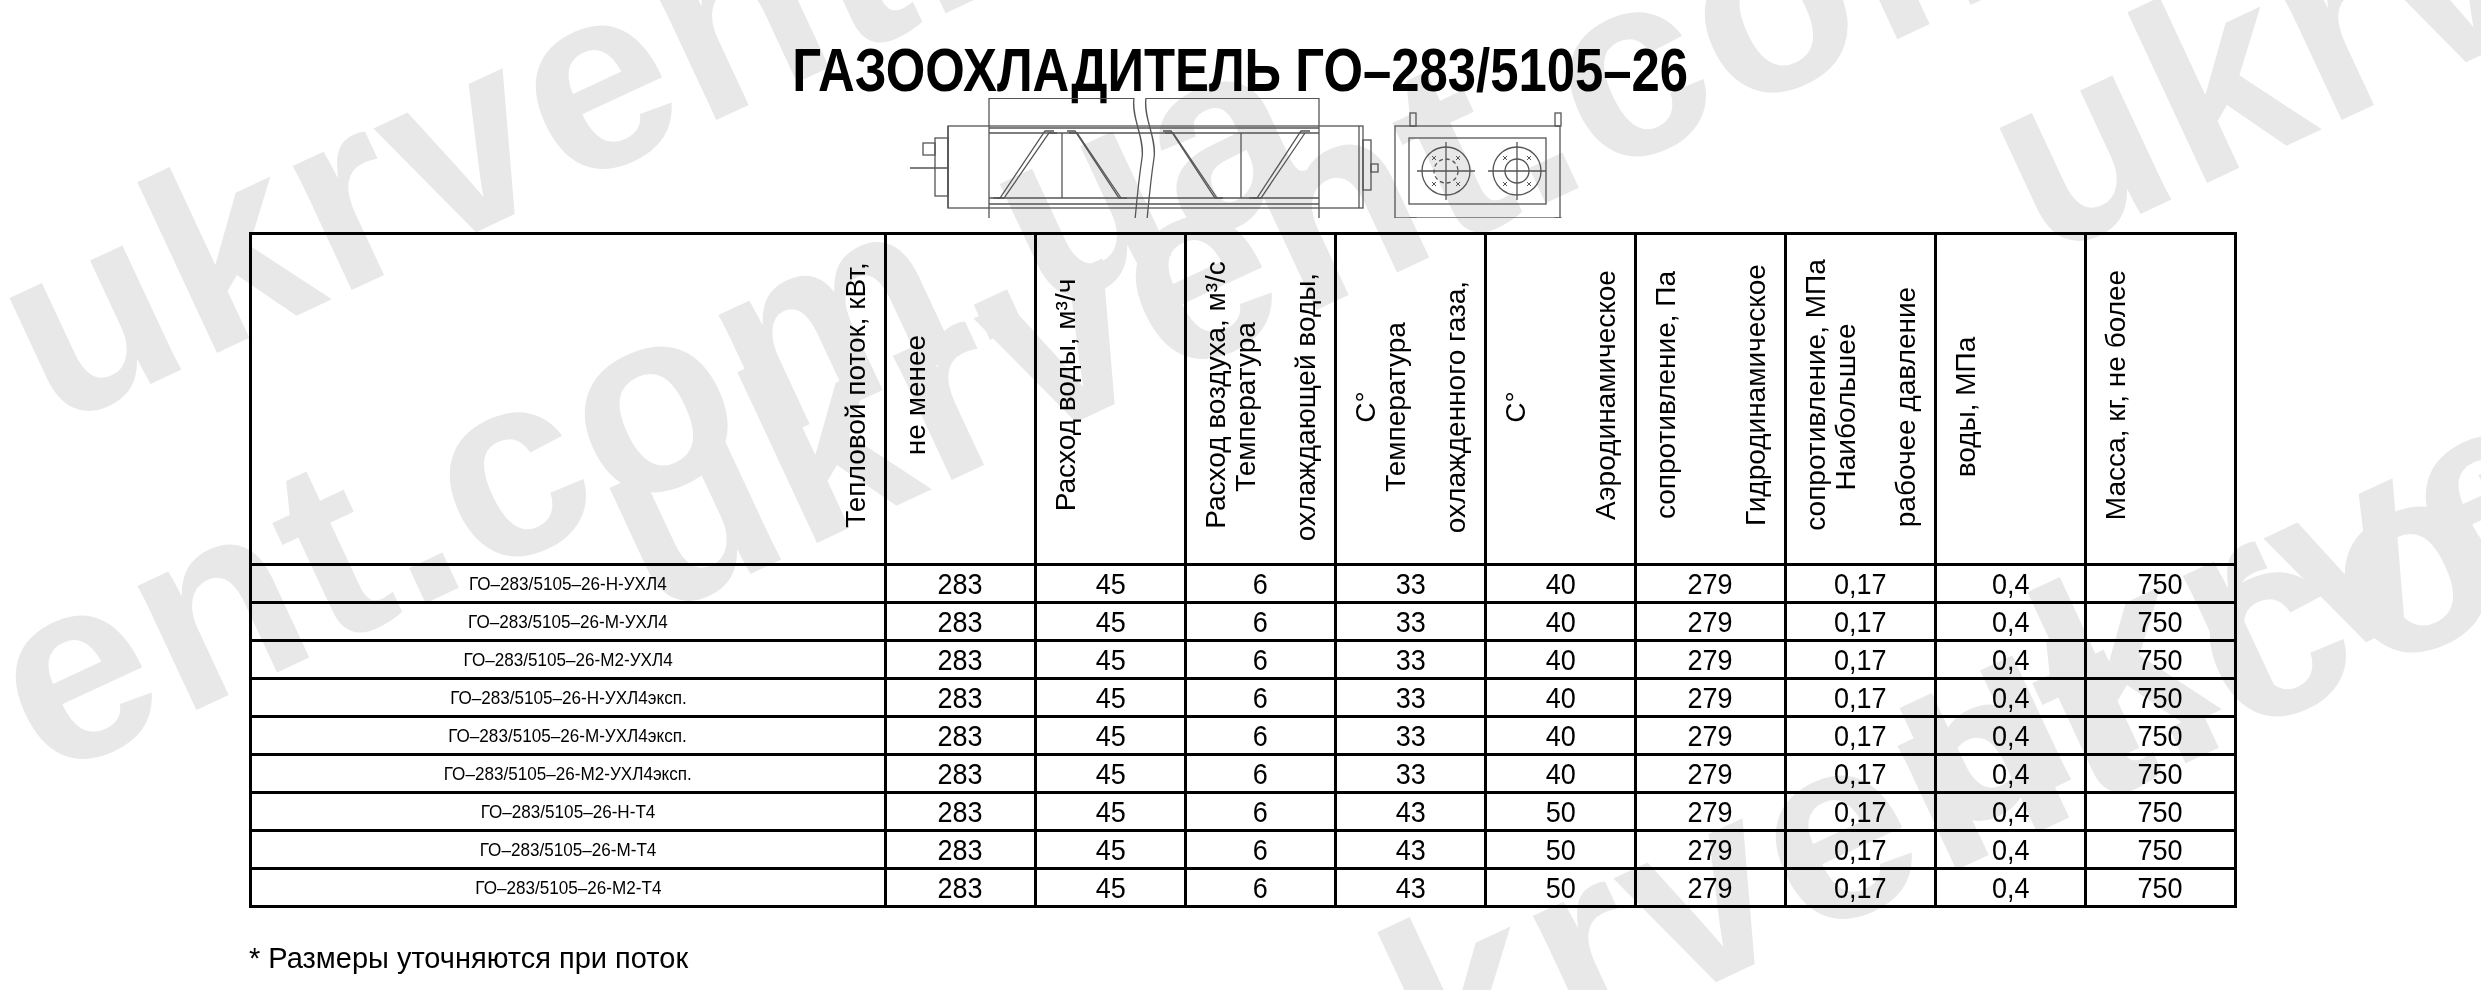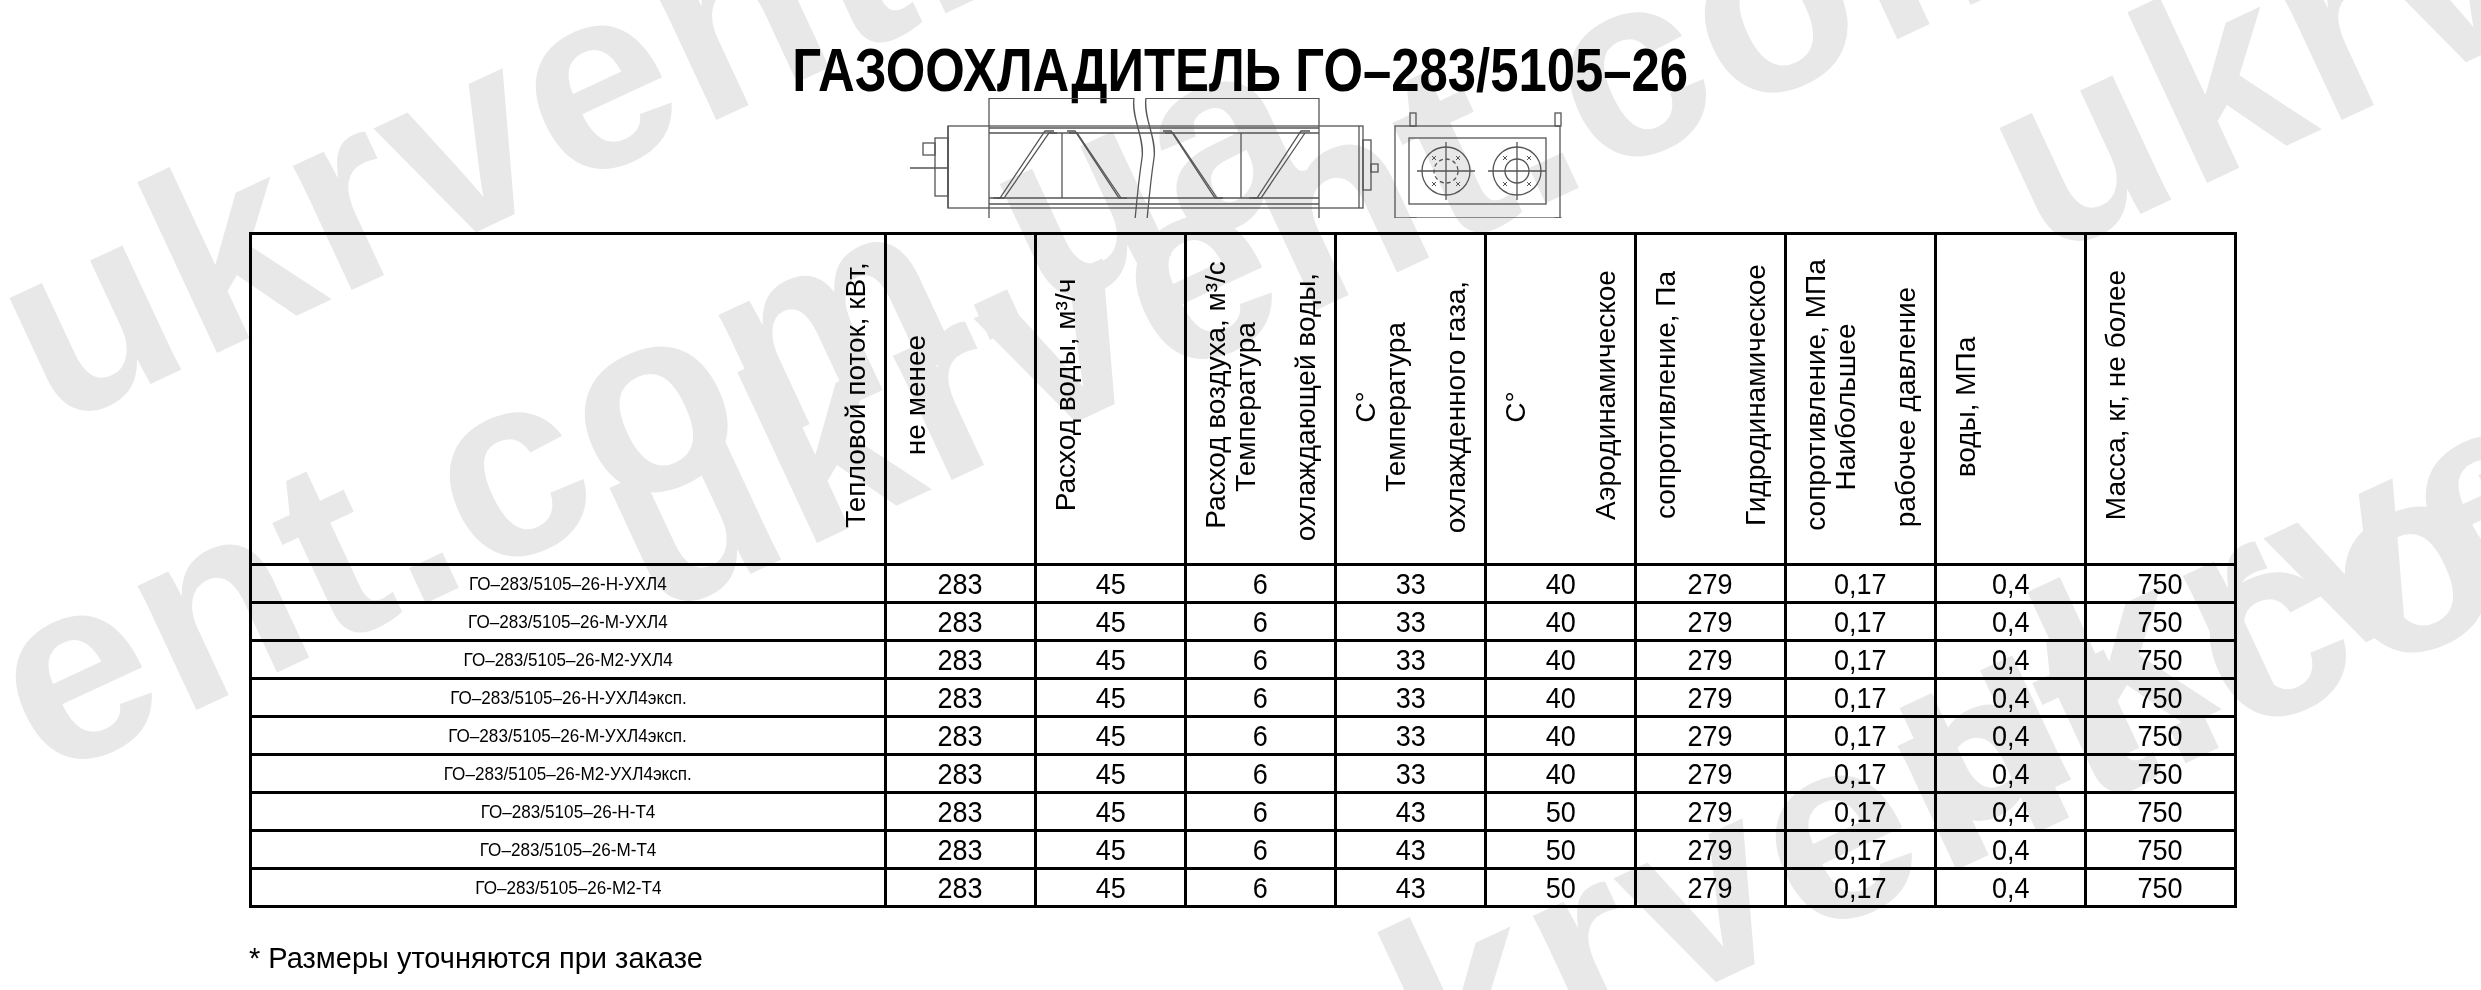--- a/index.html
+++ b/index.html
@@ -384,13 +384,13 @@
     <td><span class="num">43</span></td>
     <td><span class="num">50</span></td>
     <td><span class="num">279</span></td>
     <td><span class="num">0,17</span></td>
     <td><span class="num">0,4</span></td>
     <td><span class="num">750</span></td>
   </tr>
 </tbody>
 </table>
 
-<div class="footnote">* Размеры уточняются при заказе</div>
+<div class="footnote">* Размеры уточняются при поток</div>
 
 </body></html>

